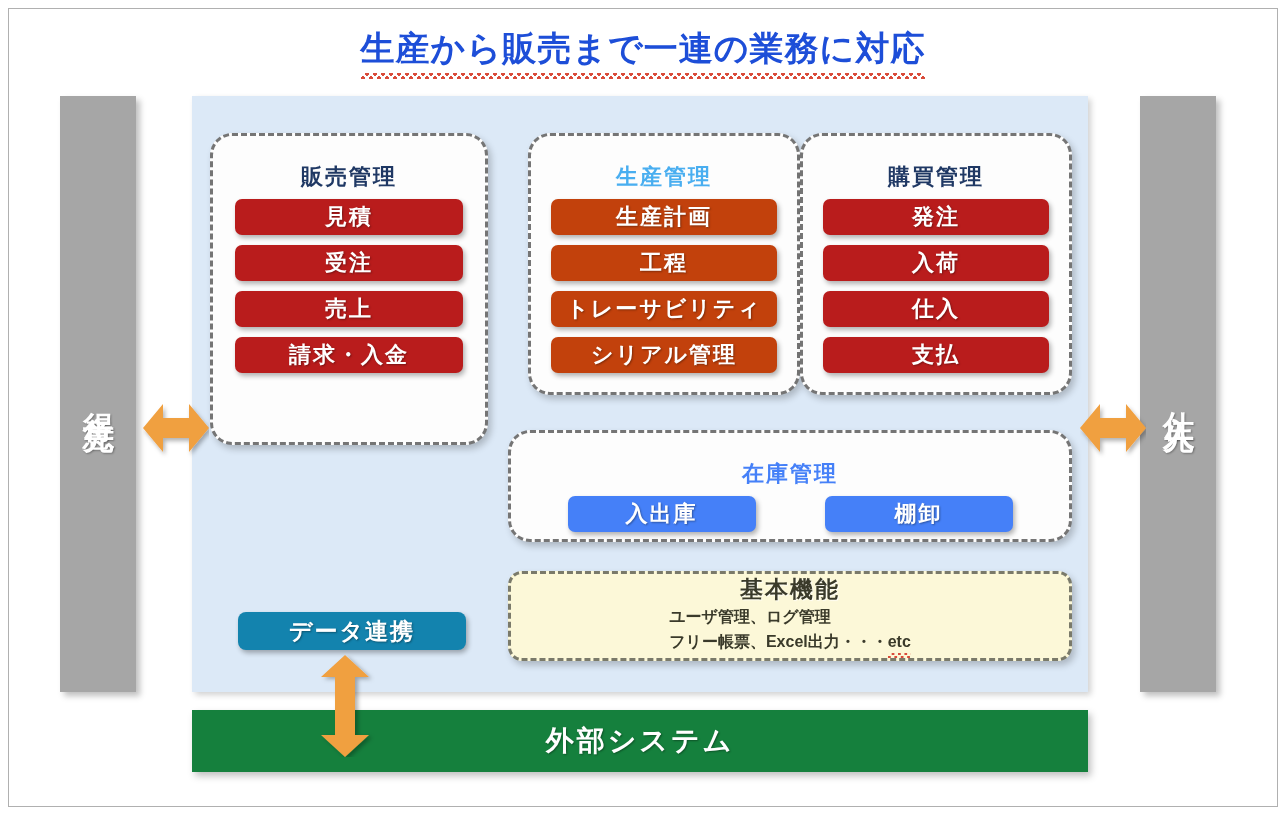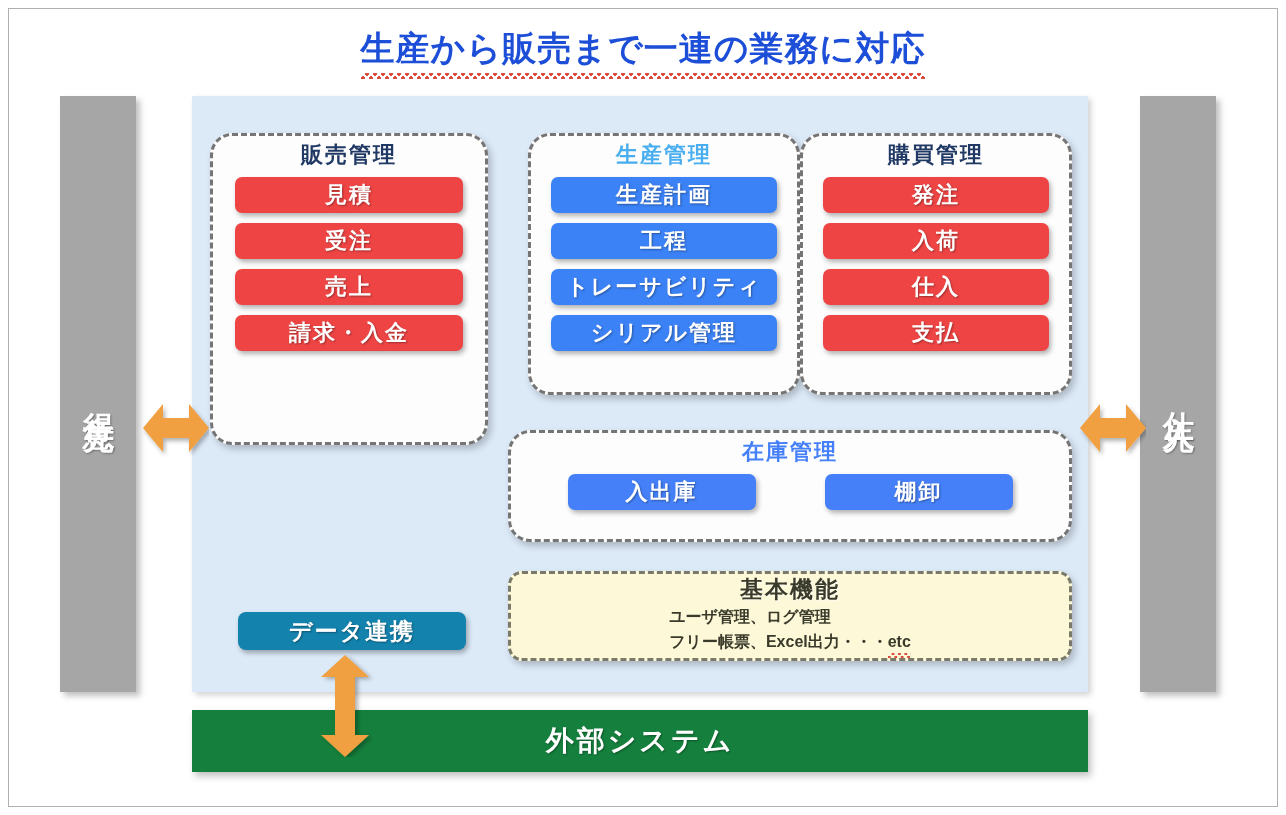--- a/index.html
+++ b/index.html
@@ -107,43 +107,43 @@
     border: 3px dashed #757575;
     border-radius: 22px;
     box-shadow: 3px 4px 7px rgba(0,0,0,0.22);
     padding: 0;
   }
   .module-title {
     text-align: center;
     font-size: 22px;
     font-weight: bold;
     letter-spacing: 2px;
-    margin-top: 4px;
+    margin-top: 26px;
     margin-bottom: 7px;
   }
   .t-navy  { color: #1F3864; }
   .t-lblue { color: #49AEF0; }
   .t-mblue { color: #4580F8; }
 
   .chip {
     display: block;
     margin: 0 auto 10px auto;
     border-radius: 7px;
     color: #ffffff;
     font-size: 22px;
     font-weight: bold;
     letter-spacing: 2px;
     text-align: center;
     line-height: 36px;
     height: 36px;
     box-shadow: 2px 3px 5px rgba(0,0,0,0.3);
     text-shadow: 1px 1px 2px rgba(0,0,0,0.35);
   }
-  .chip-navy  { background: #ef4444; }
-  .chip-lblue { background: #3b82f6; }
+  .chip-navy  { background: #b91c1c; }
+  .chip-lblue { background: #c2410c; }
   .chip-mblue { background: #4580F8; }
   .chip-teal  { background: #1383AE; }
 
   
   #mod-sales       { left: 210px; top: 133px; width: 278px; height: 312px; }
   #mod-production  { left: 528px; top: 133px; width: 272px; height: 262px; }
   #mod-purchasing  { left: 800px; top: 133px; width: 272px; height: 262px; }
   #mod-inventory   { left: 508px; top: 430px; width: 564px; height: 112px; }
   #mod-basic {
     left: 508px; top: 571px; width: 564px; height: 90px;

